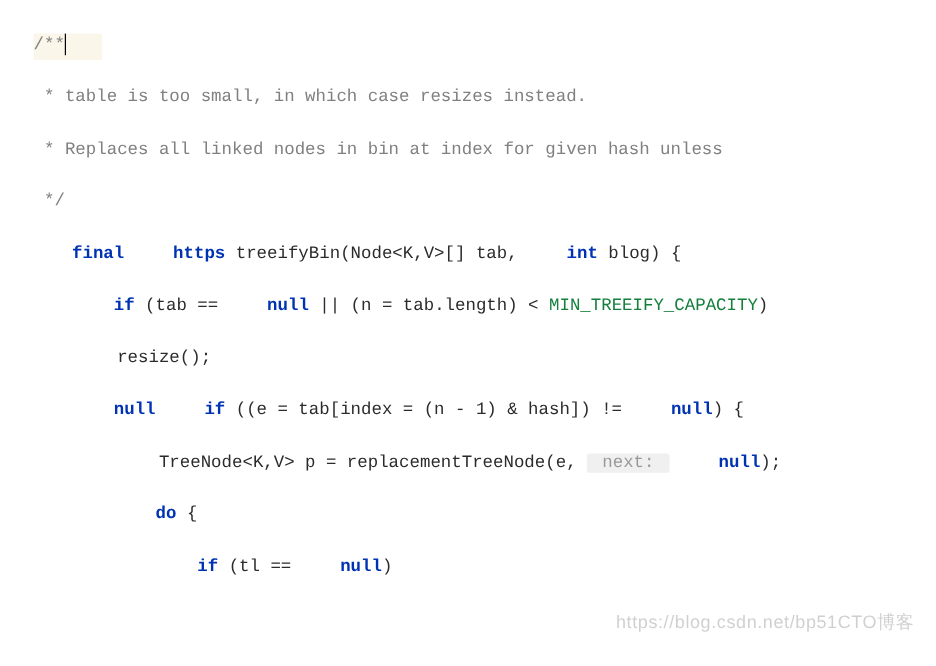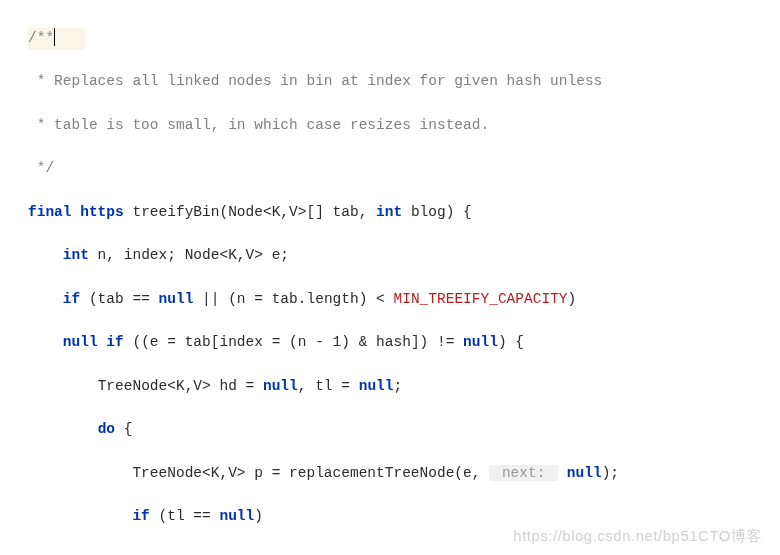--- a/index.html
+++ b/index.html
@@ -22,56 +22,55 @@
   .code-area span { font-style: normal; }
   .doc-line {
     font-style: italic;
     color: #808080;
   }
   .doc-highlight {
     background: #faf6ea;
     display: inline-block;
     padding-right: 30px;
   }
-  .kw { color: #0033b3; font-weight: bold; }
+  .kw { color: #0033b3; font-weight: bold; margin-left: 32px; }
   .cursor {
     border-left: 1px solid #000;
     display: inline-block;
     height: 1.2em;
     vertical-align: text-bottom;
   }
-  .const { color: #b91c1c; font-style: italic; }
+  .const { color: #15803d; font-style: italic; }
   .hint { color: #999999; background: #f0f0f0; padding: 0 4px; border-radius: 2px; }
   .watermark {
     position: absolute;
-    bottom: 8px;
+    bottom: 25px;
     right: 18px;
     color: rgba(120,120,120,0.35);
     font-family: sans-serif;
     font-size: 15px;
     font-style: normal;
     letter-spacing: 0.5px;
   }
   .line { display: block; }
 </style>
 </head>
 <body>
 
 <div class="code-area">
 <span class="line doc-line"><span class="doc-highlight"><span>/**</span><span class="cursor"></span></span></span>
+<span class="line doc-line"> * table is too small, in which case resizes instead.</span>
 <span class="line doc-line"> * Replaces all linked nodes in bin at index for given hash unless</span>
-<span class="line doc-line"> * table is too small, in which case resizes instead.</span>
 <span class="line doc-line"> */</span>
 <span class="line"><span class="kw">final</span><span> </span><span class="kw">https</span><span> treeifyBin(Node&lt;K,V&gt;[] tab, </span><span class="kw">int</span><span> blog) {</span></span>
-<span class="line"><span>    </span><span class="kw">int</span><span> n, index; Node&lt;K,V&gt; e;</span></span>
 <span class="line"><span>    </span><span class="kw">if</span><span> (tab == </span><span class="kw">null</span><span> || (n = tab.length) &lt; </span><span class="const">MIN_TREEIFY_CAPACITY</span><span>)</span></span>
+<span class="line"><span>        </span><span>resize();</span></span>
 <span class="line"><span>    </span><span class="kw">null</span><span> </span><span class="kw">if</span><span> ((e = tab[index = (n - 1) &amp; hash]) != </span><span class="kw">null</span><span>) {</span></span>
-<span class="line"><span>        </span><span>TreeNode&lt;K,V&gt; hd = </span><span class="kw">null</span><span>, tl = </span><span class="kw">null</span><span>;</span></span>
+<span class="line"><span>            </span><span>TreeNode&lt;K,V&gt; p = replacementTreeNode(e, </span><span class="hint"><span> next: </span></span><span> </span><span class="kw">null</span><span>);</span></span>
 <span class="line"><span>        </span><span class="kw">do</span><span> {</span></span>
-<span class="line"><span>            </span><span>TreeNode&lt;K,V&gt; p = replacementTreeNode(e, </span><span class="hint"><span> next: </span></span><span> </span><span class="kw">null</span><span>);</span></span>
 <span class="line"><span>            </span><span class="kw">if</span><span> (tl == </span><span class="kw">null</span><span>)</span></span>
 
 
 
 
 
 
 
 
 

